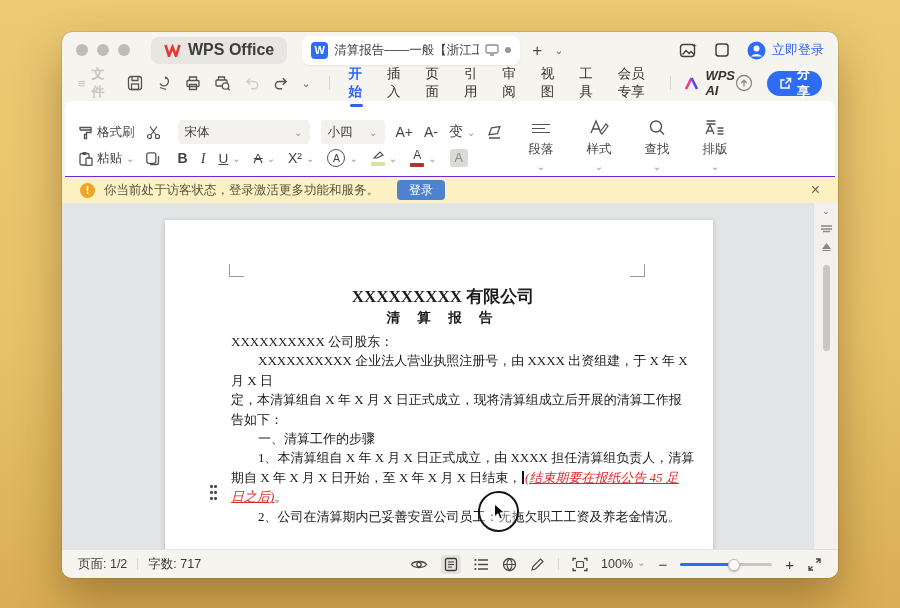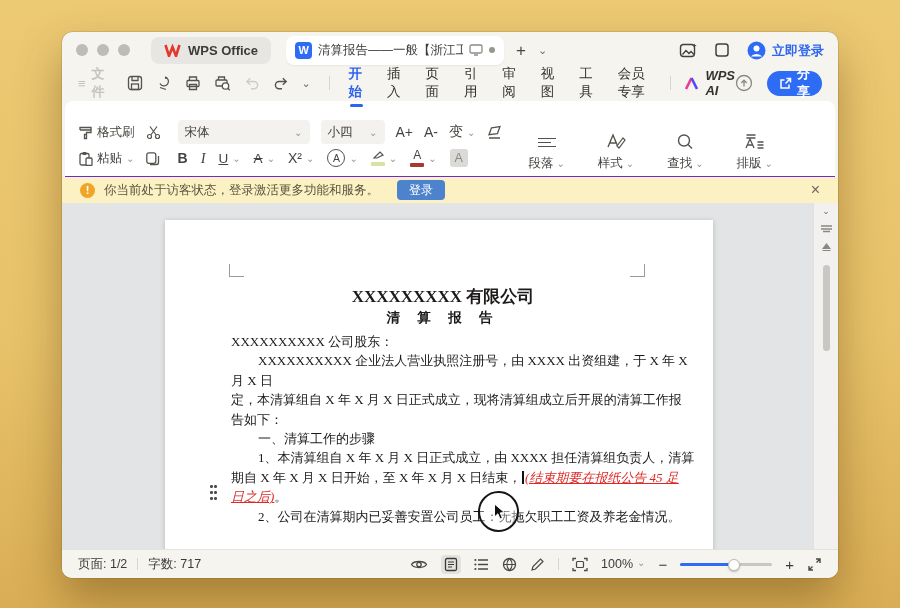--- a/index.html
+++ b/index.html
@@ -5,31 +5,31 @@
   html,body{margin:0;padding:0;width:900px;height:608px;overflow:hidden;
     font-family:"Liberation Sans",sans-serif;-webkit-font-smoothing:antialiased;}
   body{background:linear-gradient(180deg,#ecc973 0%,#e8c26a 55%,#d9ad55 100%);position:relative;}
   .window{position:absolute;left:62px;top:32px;width:776px;height:546px;background:#f6f4ef;
     border-radius:10px;box-shadow:0 22px 45px rgba(90,60,10,.42),0 0 0 .5px rgba(0,0,0,.18);
     overflow:hidden;display:flex;flex-direction:column;}
   
   .titlebar{height:36px;flex:0 0 36px;display:flex;align-items:center;padding:0 14px;gap:9px;}
   .tl{width:12px;height:12px;border-radius:50%;background:#bfbcb7;flex:0 0 auto;}
   .app-tab{height:27px;background:#e8e6e2;border-radius:8px;display:flex;align-items:center;gap:7px;
-    padding:0 13px;margin-left:12px;font-size:13px;color:#3e3c38;font-weight:700;}
+    padding:0 13px;margin-left:12px;font-size:16px;color:#3e3c38;font-weight:700;}
   .doc-tab{height:29px;background:#ffffff;border-radius:8px;display:flex;align-items:center;gap:6px;
     padding:0 9px;margin-left:6px;font-size:12.5px;color:#3e3c38;max-width:212px;box-shadow:0 1px 2px rgba(0,0,0,.06);}
   .wicon{width:17px;height:17px;border-radius:4px;background:#2f6cf6;color:#fff;font-weight:700;
     font-size:11px;display:flex;align-items:center;justify-content:center;flex:0 0 auto;}
   .doc-tab .label{white-space:nowrap;overflow:hidden;max-width:145px;}
   .dot{width:6px;height:6px;border-radius:50%;background:#98958f;flex:0 0 auto;}
   .tbtn{color:#4a4843;font-size:17px;line-height:1;padding:0 3px;}
   .chev{font-size:11px;color:#6f6d67;}
   .tb-right{margin-left:auto;display:flex;align-items:center;gap:16px;}
-  .login{display:flex;align-items:flex-end;gap:6px;color:#2e66f0;font-size:13px;font-weight:700;}
+  .login{display:flex;align-items:flex-start;gap:6px;color:#2e66f0;font-size:13px;font-weight:400;}
   .icon svg{display:block;}
   
   .menubar{height:30px;flex:0 0 30px;display:flex;align-items:center;padding:0 16px;font-size:13px;color:#35332f;}
   .file-g{display:flex;align-items:center;gap:6px;color:#c6c3bc;font-weight:600;}
   .m-icons{display:flex;align-items:center;gap:13px;margin:0 10px 0 22px;}
   .mtab{margin:0 11px;position:relative;font-size:13.5px;cursor:default;}
   .mtab.active{color:#2e63f0;font-weight:700;}
   .mtab.active::after{content:"";position:absolute;left:2px;right:2px;bottom:-6px;height:3px;border-radius:2px;background:#2e63f0;}
   .vsep{width:1px;height:14px;background:#d8d5d0;margin:0 8px;}
   .ai{display:flex;align-items:center;gap:6px;font-weight:600;margin-left:6px;font-style:italic;}
@@ -54,21 +54,21 @@
   .bU{text-decoration:underline;font-size:13.5px;}
   .bS{text-decoration:line-through;font-size:13.5px;}
   .bCirc{width:16px;height:16px;border:1px solid #55534d;border-radius:50%;font-size:10.5px;
     display:flex;align-items:center;justify-content:center;}
   .bar-btn{display:flex;flex-direction:column;align-items:center;line-height:1;gap:2px;}
   .bar-btn .bar{width:14px;height:3.5px;border-radius:1px;}
   .shadeA{width:18px;height:18px;background:#dcdad6;border-radius:3px;color:#8b8984;font-size:12.5px;
     display:flex;align-items:center;justify-content:center;}
   .vg{display:flex;flex-direction:column;align-items:center;justify-content:center;gap:5px;
     padding:0 15px;color:#45433e;font-size:12.5px;}
-  .vg .lbl{display:flex;align-items:center;gap:3px;}
+  .vg .lbl{display:flex;align-items:center;gap:3px;flex-direction:column;}
   .plines span{display:block;height:0;border-top:1.6px solid #54524c;margin:3px 0;}
   
   .notice{flex:0 0 26px;background:#fbf1c3;display:flex;align-items:center;padding:0 18px;gap:9px;
     font-size:12.5px;color:#5a543f;}
   .warn{width:15px;height:15px;border-radius:50%;background:#f0a428;color:#fff;font-size:11px;font-weight:700;
     display:flex;align-items:center;justify-content:center;flex:0 0 auto;}
   .login-sm{height:20px;background:#4d83cc;color:#fff;border-radius:4px;font-size:12px;
     display:flex;align-items:center;padding:0 12px;margin-left:9px;}
   .close-x{margin-left:auto;color:#6b675c;font-size:16px;line-height:1;}
   

